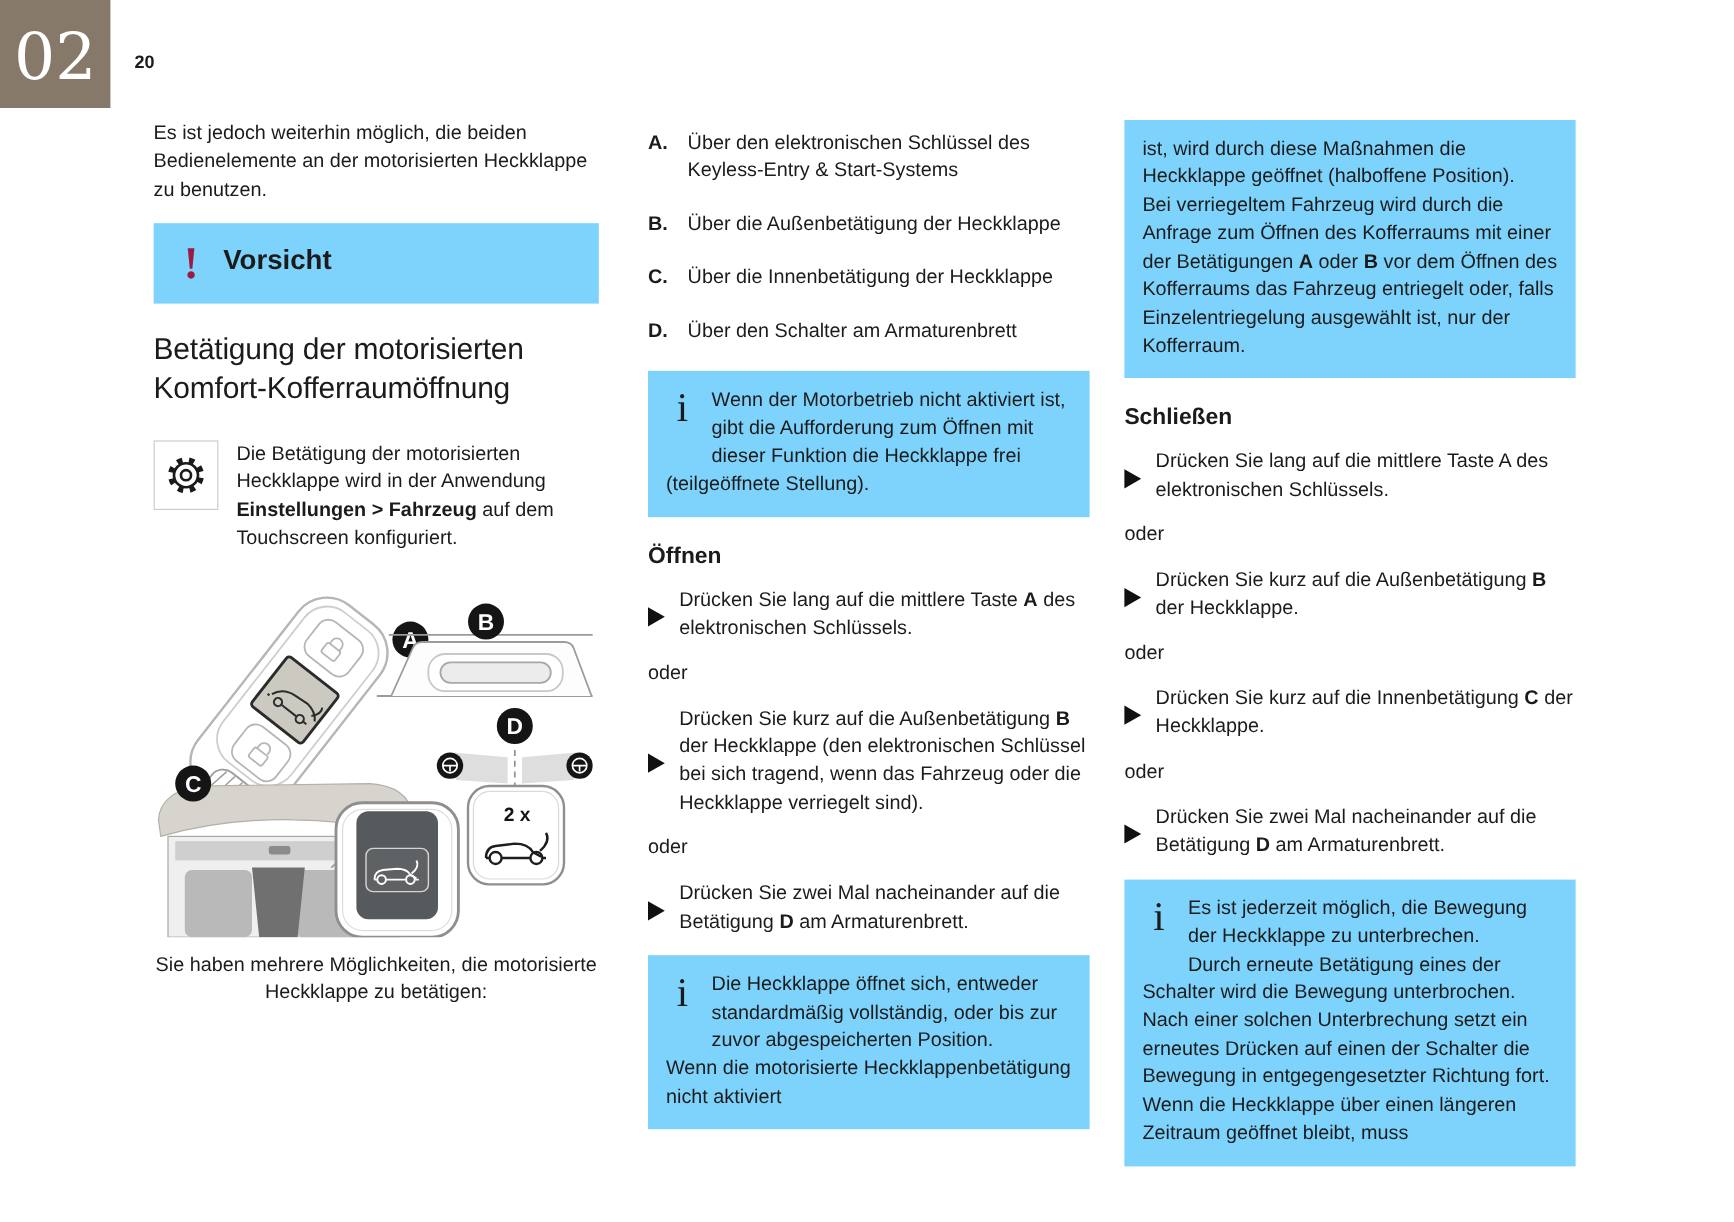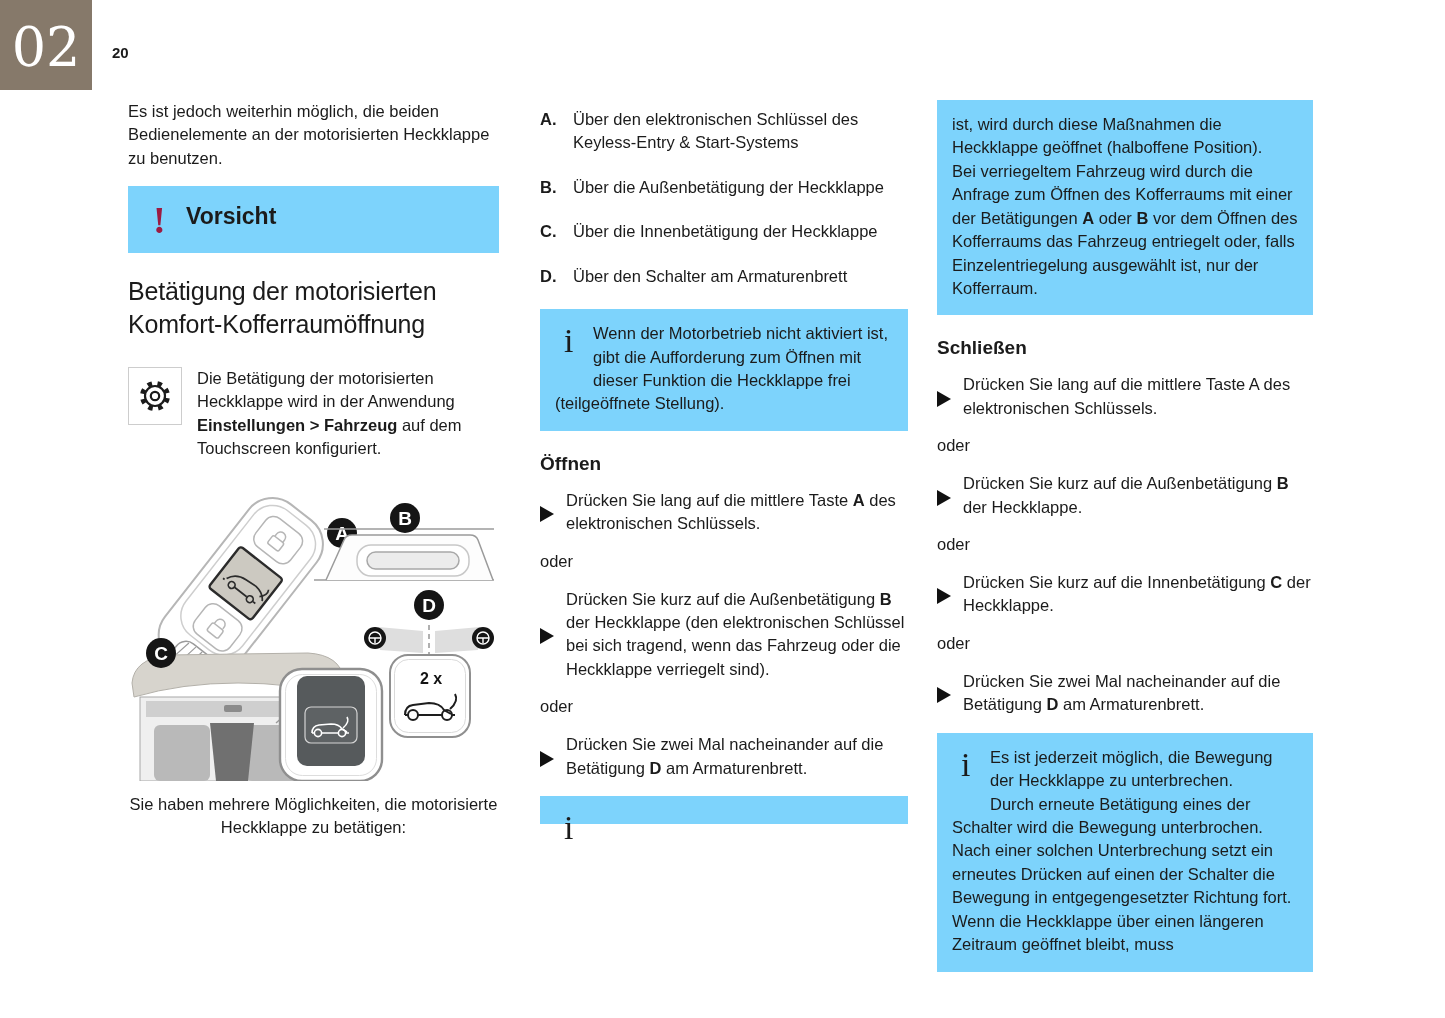--- a/index.html
+++ b/index.html
@@ -266,20 +266,22 @@
       <div class="step-text"><span>Drücken Sie kurz auf die Außenbetätigung </span><span class="bseg">B</span><span> der Heckklappe (den elektronischen Schlüssel bei sich tragend, wenn das Fahrzeug oder die Heckklappe verriegelt sind).</span></div>
     </div>
     <div class="or">oder</div>
     <div class="step">
       <span class="arrow"></span>
       <div class="step-text"><span>Drücken Sie zwei Mal nacheinander auf die Betätigung </span><span class="bseg">D</span><span> am Armaturenbrett.</span></div>
     </div>
 
     <div class="info-box">
       <span class="i-icon">i</span>
+      <div class="i-body">Die Heckklappe öffnet sich, entweder standardmäßig vollständig, oder bis zur zuvor abgespeicherten Position.
+Wenn die motorisierte Heckklappenbetätigung nicht aktiviert</div>
     </div>
   </section>
 
   <section class="col col-right">
     <div class="info-box" style="margin-top:0;">
       <div class="i-body"><span>ist, wird durch diese Maßnahmen die Heckklappe geöffnet (halboffene Position).
 Bei verriegeltem Fahrzeug wird durch die Anfrage zum Öffnen des Kofferraums mit einer der Betätigungen </span><span class="bseg">A</span><span> oder </span><span class="bseg">B</span><span> vor dem Öffnen des Kofferraums das Fahrzeug entriegelt oder, falls Einzelentriegelung ausgewählt ist, nur der Kofferraum.</span></div>
     </div>
 
     <h3 class="sub-title">Schließen</h3>

